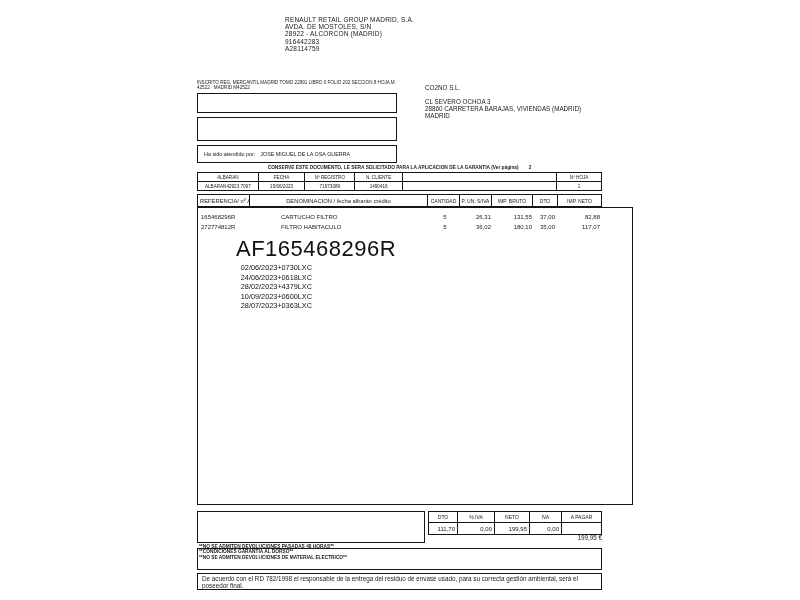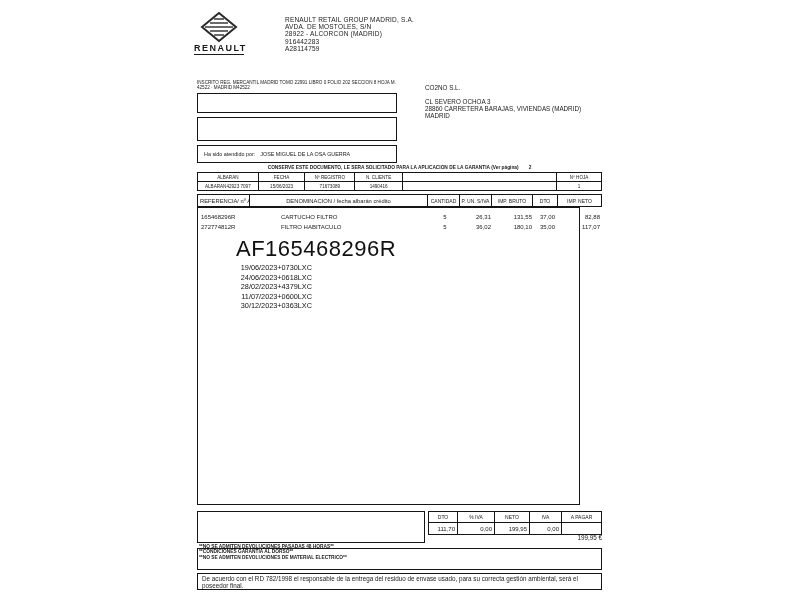--- a/index.html
+++ b/index.html
@@ -35,21 +35,21 @@
   .d1{width:61px;} .d2{width:47px;} .d3{width:50px;} .d4{width:48px;} .d5{width:155px;} .d6{width:44px;}
 
   
   .ithead { left:197px; top:194px; width:405px; height:13px; display:flex; }
   .ithead .cell { border:1px solid #151515; border-left:none; display:flex; align-items:center; justify-content:center; font-size:5px; white-space:nowrap; overflow:hidden; }
   .ithead .cell:first-child { border-left:1px solid #151515; font-size:5.8px; justify-content:flex-start; padding-left:2px; }
   .ithead .cell.den { font-size:5.8px; }
   .i1{width:53px;} .i2{width:178px;} .i3{width:32px;} .i4{width:32px;} .i5{width:41px;} .i6{width:25px;} .i7{width:44px;}
 
   
-  .bodybox { left:197px; top:207px; width:383px; height:298px; border:1px solid #151515; }
+  .bodybox { left:197px; top:207px; width:436px; height:298px; border:1px solid #151515; }
   .item-row { position:absolute; left:0; width:405px; display:flex; font-size:6px; }
   .item-row .c { white-space:nowrap; overflow:visible; }
   .c-ref { width:53px; padding-left:3px; }
   .c-den { width:178px; padding-left:30px; }
   .c-qty { width:32px; text-align:center; }
   .c-pun { width:32px; text-align:right; padding-right:2px; }
   .c-bru { width:41px; text-align:right; padding-right:2px; }
   .c-dto { width:25px; text-align:right; padding-right:4px; }
   .c-net { width:44px; text-align:right; padding-right:3px; }
 
@@ -70,31 +70,20 @@
   .notesbox { left:197px; top:548px; width:405px; height:22px; border:1px solid #151515; }
   .notes { left:199px; top:544px; font-size:4.8px; line-height:5.4px; font-weight:bold; z-index:2; background:transparent; }
 
   .legalbox { left:197px; top:573px; width:405px; height:17px; border:1px solid #151515; display:flex; align-items:center; padding-left:4px; font-size:6.3px; }
 </style>
 </head>
 <body>
 
 <div class="page">
 
-  <div class="abs logo">
-    <svg width="38" height="30" viewBox="0 0 38 30" style="display:block;margin:0 auto;">
-      <polygon points="19,1 36,15 19,29 2,15" fill="none" stroke="#2a2a2a" stroke-width="2"></polygon>
-      <line x1="14" y1="7" x2="24" y2="7" stroke="#2a2a2a" stroke-width="1.4"></line>
-      <line x1="10" y1="11" x2="28" y2="11" stroke="#2a2a2a" stroke-width="1.4"></line>
-      <line x1="5" y1="15" x2="33" y2="15" stroke="#2a2a2a" stroke-width="1.4"></line>
-      <line x1="10" y1="19" x2="28" y2="19" stroke="#2a2a2a" stroke-width="1.4"></line>
-      <line x1="14" y1="23" x2="24" y2="23" stroke="#2a2a2a" stroke-width="1.4"></line>
-    </svg>
-    <div class="brand">RENAULT</div>
-  </div>
 
   <div class="abs company">
     <div>RENAULT RETAIL GROUP MADRID, S.A.</div>
     <div>AVDA. DE MOSTOLES, S/N</div>
     <div>28922 - ALCORCON   (MADRID)</div>
     <div>916442283</div>
     <div>A28114759</div>
   </div>
 
   <div class="abs reg">
@@ -168,25 +157,25 @@
       <div class="c c-qty">5</div>
       <div class="c c-pun">36,02</div>
       <div class="c c-bru">180,10</div>
       <div class="c c-dto">35,00</div>
       <div class="c c-net">117,07</div>
     </div>
 
     <div class="bigref">AF165468296R</div>
 
     <div class="dates">
-      <div>19/06/2023+0730LXC</div>
+      <div>02/06/2023+0730LXC</div>
       <div>24/06/2023+0618LXC</div>
       <div>28/02/2023+4379LXC</div>
-      <div>11/07/2023+0600LXC</div>
-      <div>30/12/2023+0363LXC</div>
+      <div>10/09/2023+0600LXC</div>
+      <div>28/07/2023+0363LXC</div>
     </div>
   </div>
 
   <div class="abs inbox sumbox"></div>
 
   <div class="abs totals">
     <div class="row hrow">
       <div class="cell t1">DTO</div>
       <div class="cell t2">% IVA</div>
       <div class="cell t3">NETO</div>

